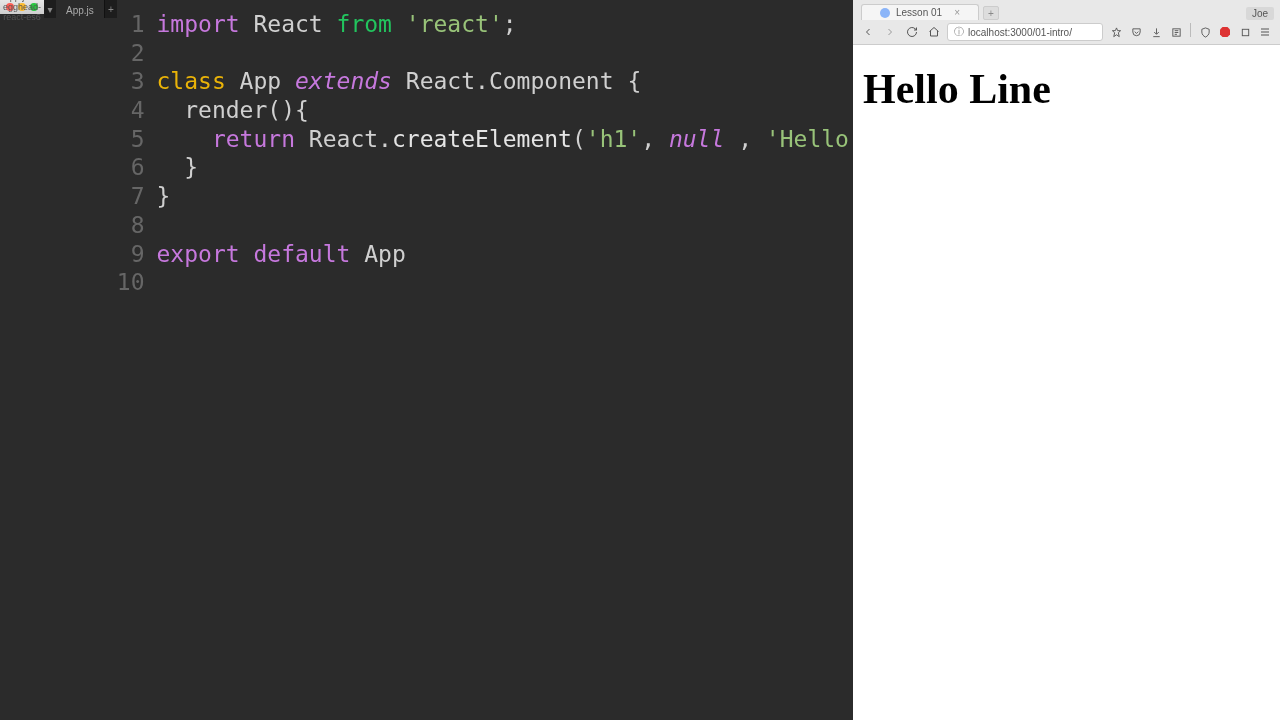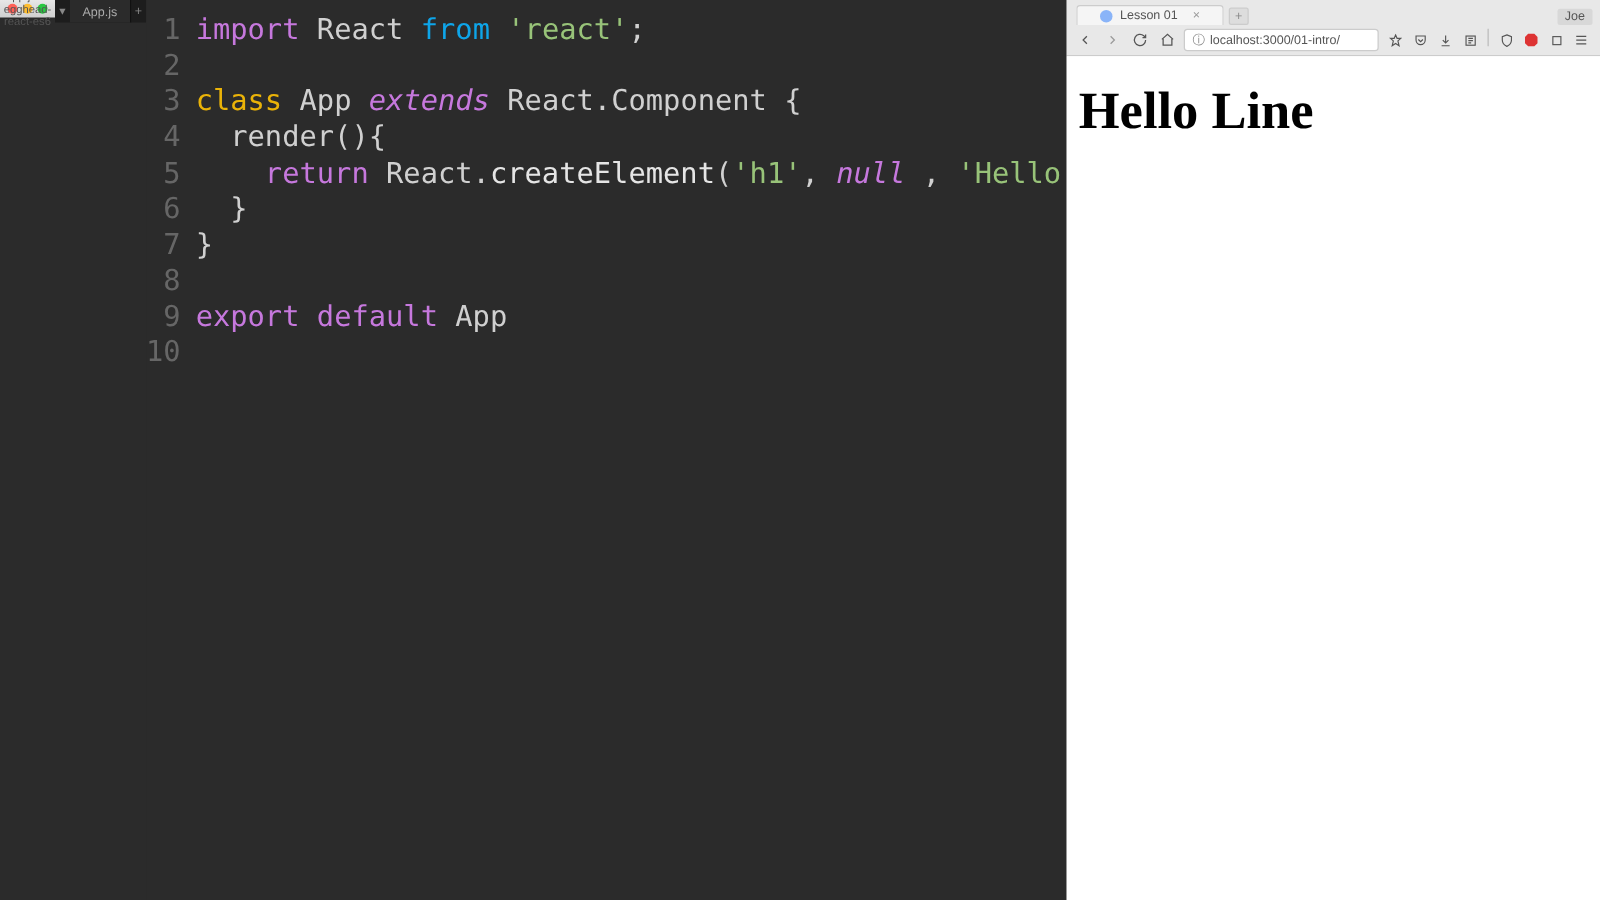--- a/index.html
+++ b/index.html
@@ -24,21 +24,21 @@
   .code { padding:10px 0 0 4px; white-space:pre; }
   .code div { height:28.7px; }
 
   .k-import { color:#c678dd; }
   .k-class { color:#eab308; }
   .k-extends { color:#c678dd; font-style:italic; }
   .k-return { color:#c678dd; }
   .k-export { color:#c678dd; }
   .k-default { color:#c678dd; }
   .ident { color:#d0d0d0; }
-  .from { color:#0ea5e9; }
+  .from { color:#22c55e; }
   .str { color:#98c379; }
   .func { color:#e5e5e5; }
   .null { color:#c678dd; font-style:italic; }
   .punc { color:#d0d0d0; }
   .dot-op { color:#d0d0d0; }
   .cursor { border-right:1px solid #ddd; }
 
   .statusbar { height:14px; background:#1a1a1a; color:#777; font-size:9px; display:flex; align-items:center; padding:0 6px; justify-content:space-between; }
   .status-right { display:flex; gap:14px; }
 

